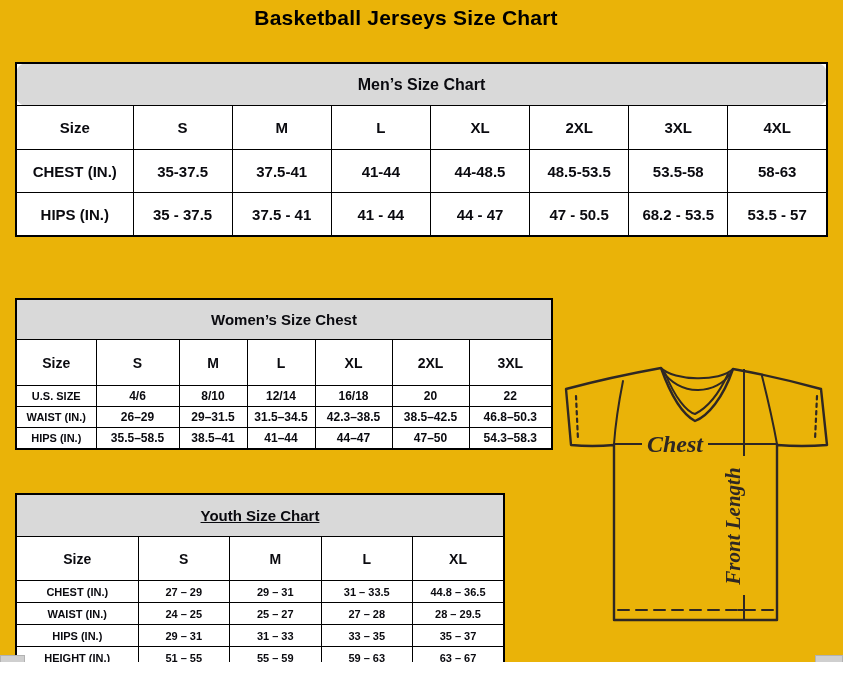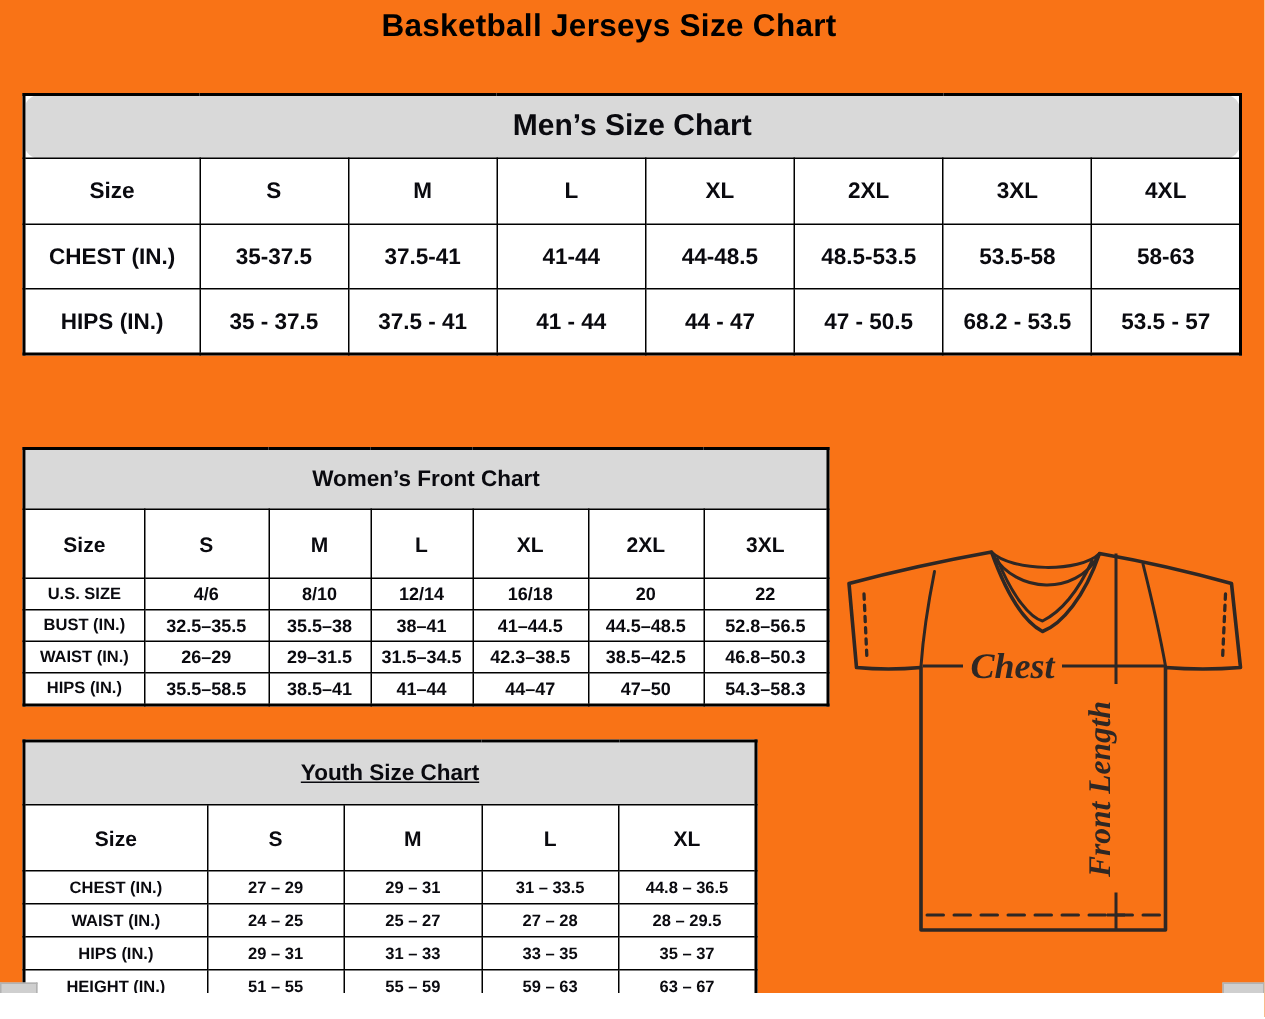--- a/index.html
+++ b/index.html
@@ -1,27 +1,27 @@
 <!DOCTYPE html>
 <html><head>
 <meta charset="utf-8">
 <style>
   html,body{margin:0;padding:0;background:#fff;}
-  .stage{position:relative;width:843px;height:662px;background:#f97316;overflow:hidden;
+  .stage{position:relative;width:843px;height:662px;background:#eab308;overflow:hidden;
          font-family:"Liberation Sans", sans-serif;color:#0a0a0f;}
   .page-title{position:absolute;top:6px;left:0;width:812px;text-align:center;
               font-size:21px;font-weight:bold;color:#000;letter-spacing:.2px;}
   table.size-table{position:absolute;border-collapse:collapse;table-layout:fixed;background:#fff;
                    border:2px solid #000;}
   table.size-table th,table.size-table td{border:1px solid #000;text-align:center;vertical-align:middle;
                    padding:0;font-weight:bold;color:#0a0a0f;overflow:hidden;white-space:nowrap;}
   th.band{background:#d9d9d9;color:#000;}
   
   .men{left:15px;top:62px;width:813px;}
-  .men .band{font-size:20px;height:41px;border-radius:11px;}
+  .men .band{font-size:16px;height:41px;border-radius:11px;}
   .men .size-row th{font-size:15px;height:43px;}
   .men td{font-size:15px;height:42px;}
   
   .women{left:15px;top:298px;width:538px;}
   .women .band{font-size:15px;height:39px;}
   .women .size-row th{font-size:14px;height:45px;}
   .women td{font-size:12px;height:20px;}
   .women td.rlabel{font-size:11px;text-align:center;}
   
   .youth{left:15px;top:493px;width:490px;}
@@ -98,48 +98,39 @@
         <col style="width:80px">
         <col style="width:83px">
         <col style="width:68px">
         <col style="width:68px">
         <col style="width:77px">
         <col style="width:77px">
         <col>
       </colgroup>
     <tbody>
         <tr>
-          <th class="band" colspan="7">Women’s Front Chart</th>
+          <th class="band" colspan="7">Women’s Size Chest</th>
         </tr>
     <tr class="size-row">
       <th>Size</th>
       <th>S</th>
       <th>M</th>
       <th>L</th>
       <th>XL</th>
       <th>2XL</th>
       <th>3XL</th>
     </tr>
     <tr>
       <td class="rlabel">U.S. SIZE</td>
       <td>4/6</td>
       <td>8/10</td>
       <td>12/14</td>
       <td>16/18</td>
       <td>20</td>
       <td>22</td>
-    </tr>
-    <tr>
-      <td class="rlabel">BUST (IN.)</td>
-      <td>32.5–35.5</td>
-      <td>35.5–38</td>
-      <td>38–41</td>
-      <td>41–44.5</td>
-      <td>44.5–48.5</td>
-      <td>52.8–56.5</td>
     </tr>
     <tr>
       <td class="rlabel">WAIST (IN.)</td>
       <td>26–29</td>
       <td>29–31.5</td>
       <td>31.5–34.5</td>
       <td>42.3–38.5</td>
       <td>38.5–42.5</td>
       <td>46.8–50.3</td>
     </tr>

